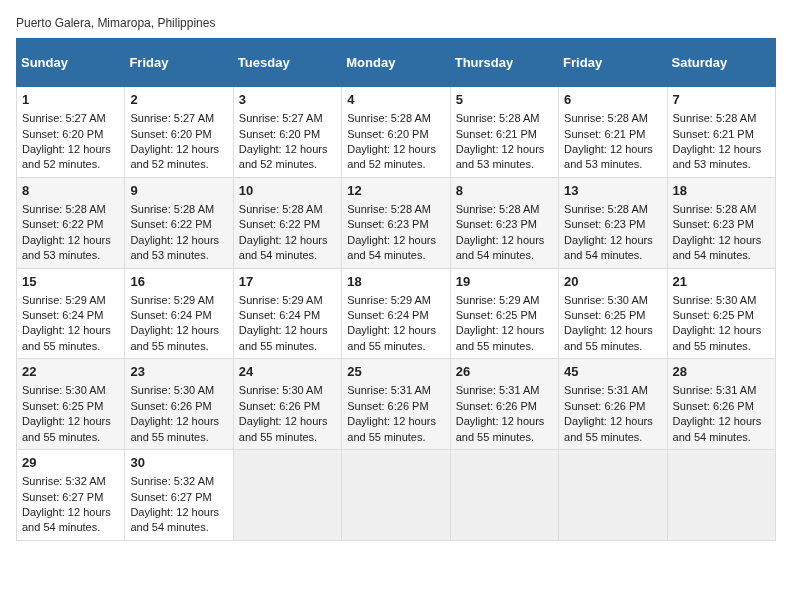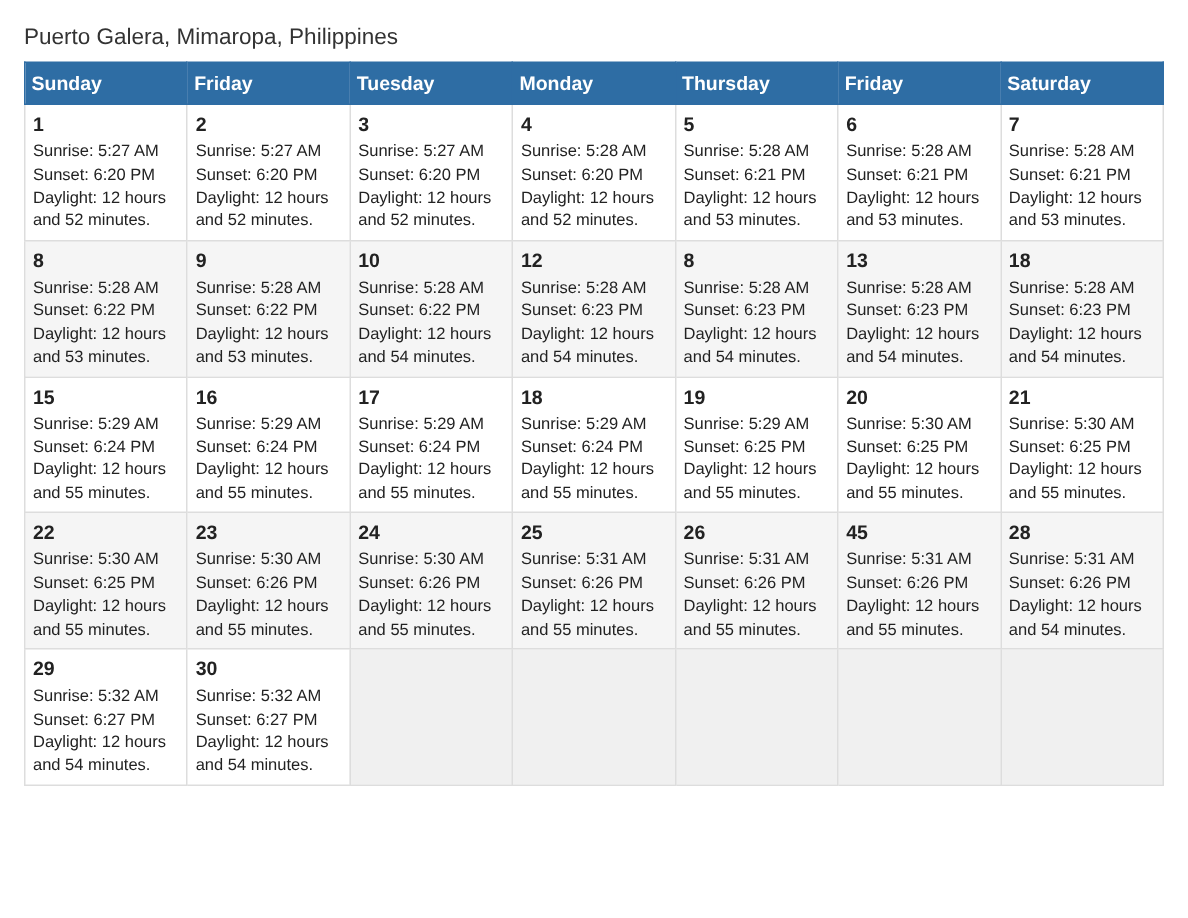--- a/index.html
+++ b/index.html
@@ -32,34 +32,34 @@
     }
     .title-block {
       text-align: right;
     }
     .month-title {
       font-size: 36px;
       font-weight: bold;
       color: #1a3a5c;
     }
     .location {
-      font-size: 15px;
+      font-size: 12px;
       color: #333;
     }
     table {
       width: 100%;
       border-collapse: collapse;
       font-size: 11px;
     }
     thead tr {
       background: #2e6da4;
       color: #fff;
     }
     thead th {
-      padding: 6px 4px;
+      padding: 16px 4px;
       text-align: left;
       font-size: 13px;
       font-weight: bold;
       border: 1px solid #2e6da4;
     }
     tbody tr {
       border-bottom: 1px solid #ccc;
     }
     tbody tr:nth-child(odd) {
       background: #fff;

